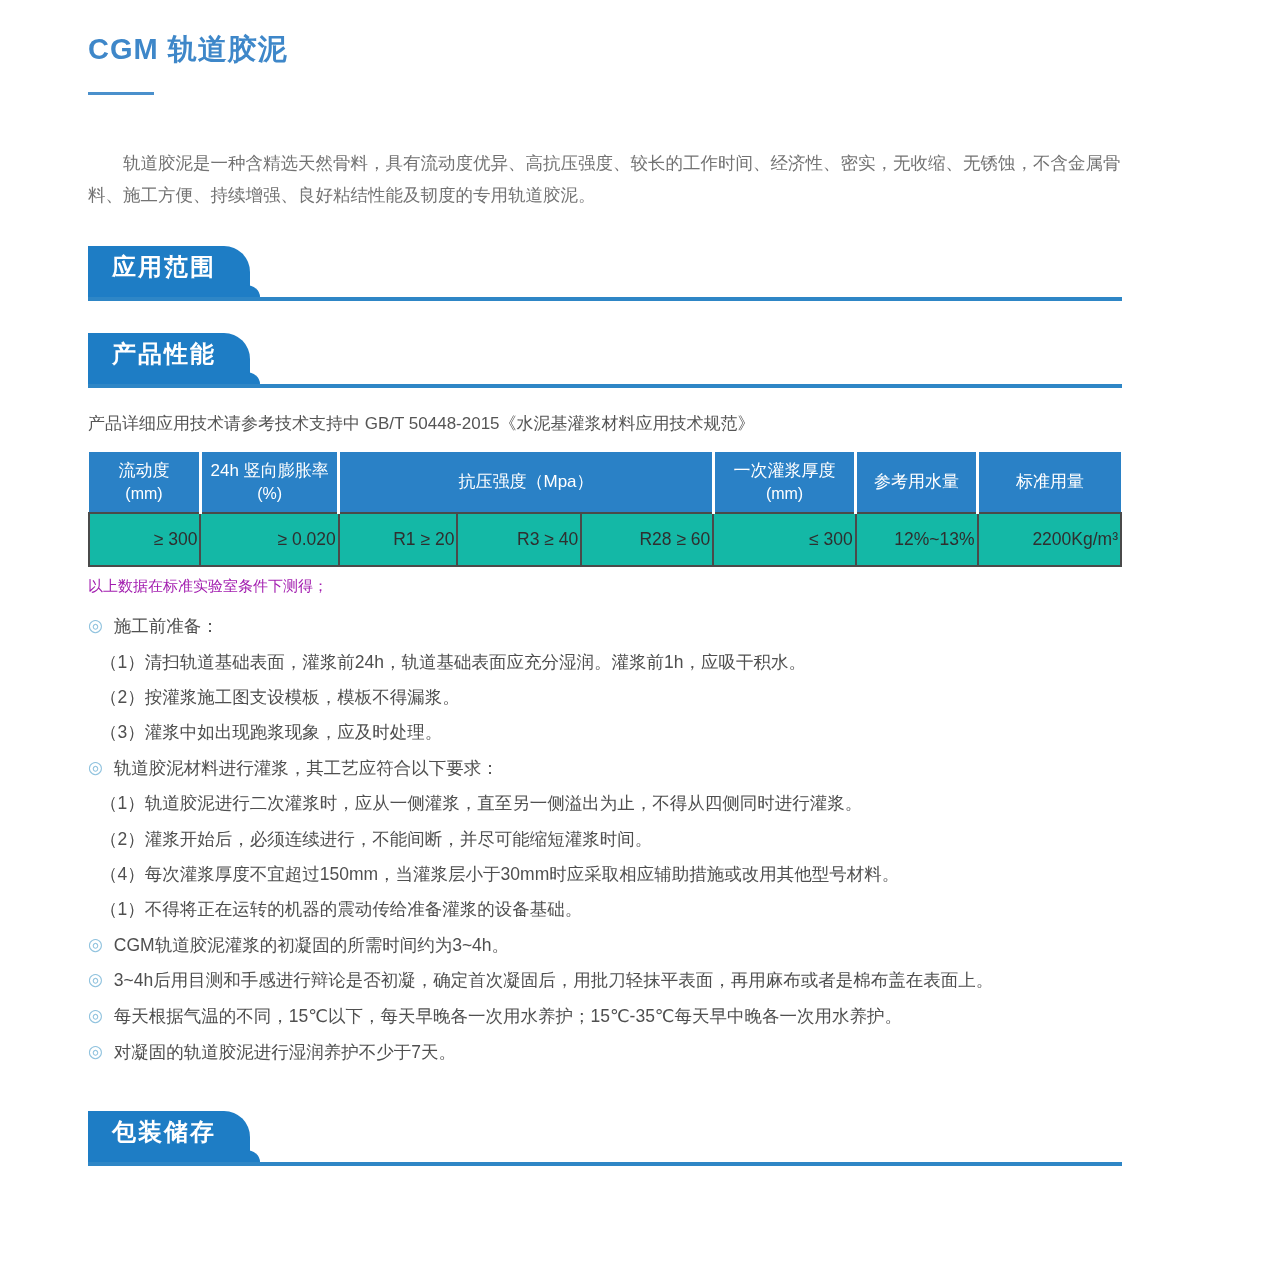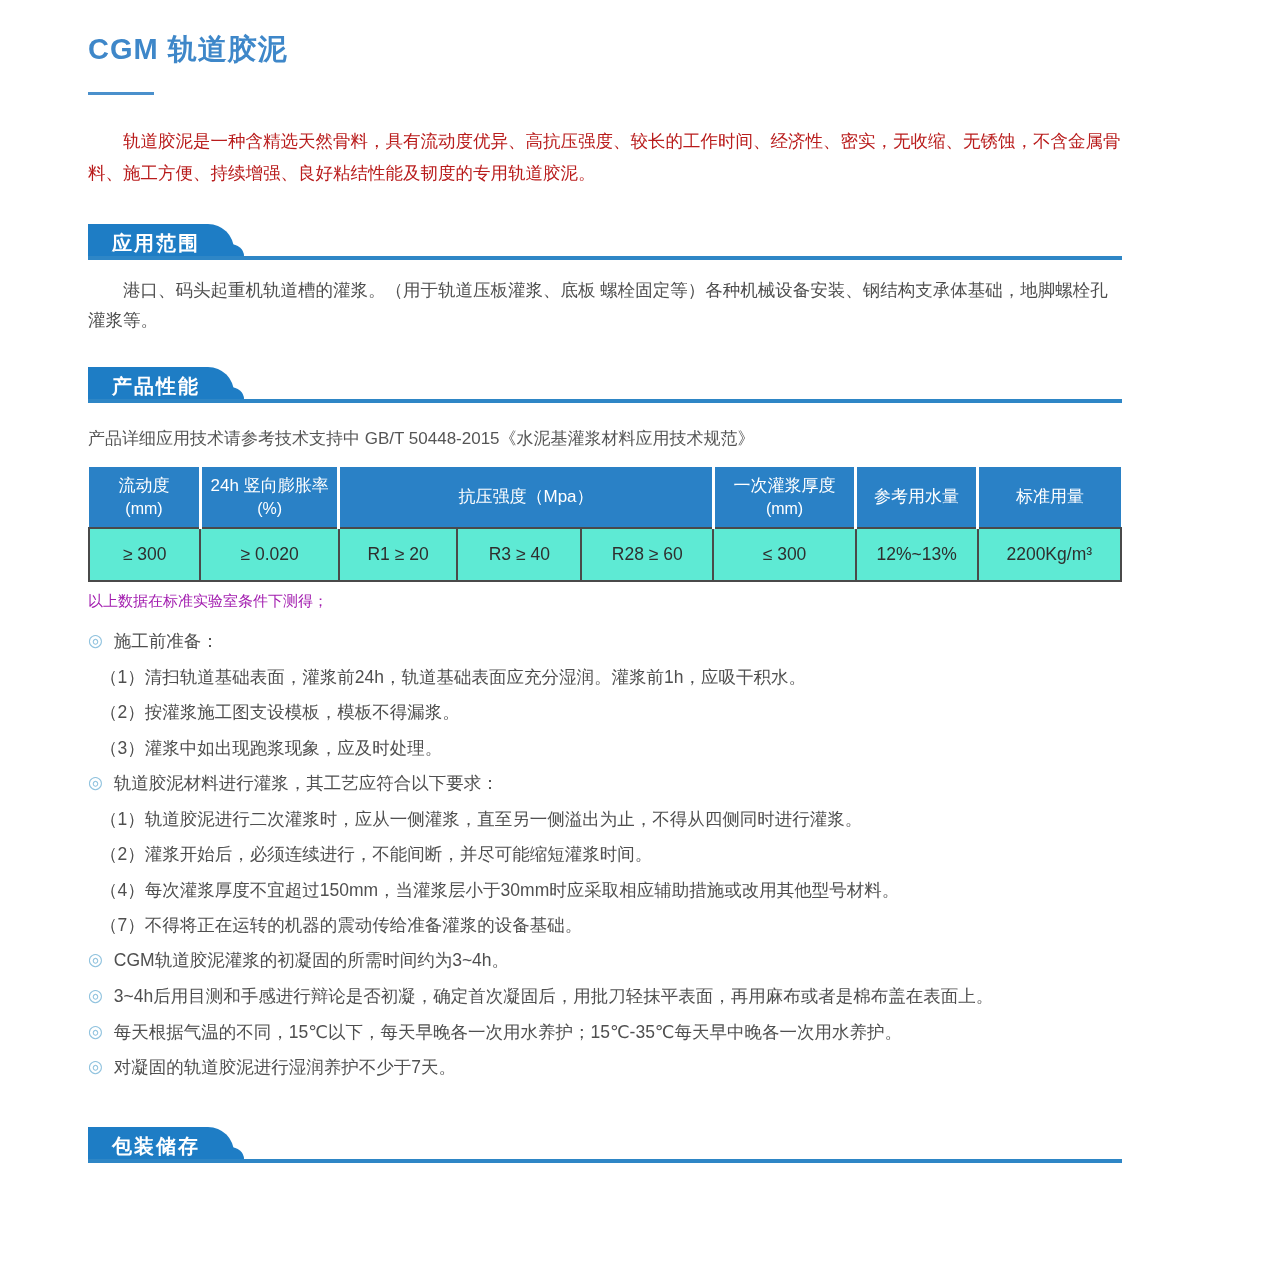--- a/index.html
+++ b/index.html
@@ -19,35 +19,35 @@
   .doc-title{
     font-size:29px;font-weight:700;color:#3e87c9;
     margin:14px 0 0 0;letter-spacing:1px;
   }
   .title-underline{
     width:66px;height:3px;background:#4a90cc;
     margin-top:22px;
   }
   
   .intro{
-    margin-top:30px;
+    margin-top:52px;
     font-size:17.5px;line-height:1.85;
-    text-indent:2em;color:#b91c1c;
+    text-indent:2em;color:#737373;
   }
   
   .section-head{
     border-bottom:4px solid #2e86c6;
     line-height:0;
   }
   .badge{
     display:inline-block;
     background:#1e7dc5;color:#ffffff;
-    font-size:20px;font-weight:700;letter-spacing:2px;
+    font-size:24px;font-weight:700;letter-spacing:2px;
     line-height:1;
-    padding:9px 34px 3px 24px;
+    padding:9px 34px 18px 24px;
     border-radius:0 26px 0 0;
     position:relative;
   }
   .badge::after{      
     content:"";position:absolute;right:-10px;bottom:0;
     width:14px;height:12px;background:#1e7dc5;
     border-radius:0 100% 0 0;
   }
   .s-app{margin-top:34px;}
   .s-perf{margin-top:32px;}
@@ -68,22 +68,22 @@
   }
   table.spec th{
     background:#2a81c6;color:#ffffff;
     font-weight:500;font-size:17px;line-height:1.4;
     padding:7px 2px;vertical-align:middle;
     border-left:3px solid #ffffff;
   }
   table.spec th:first-child{border-left:none;}
   table.spec td{
     border:2px solid #4a4a4a;
-    background:#5eead4;
-    text-align:center;vertical-align:middle;
+    background:#14b8a6;
+    text-align:right;vertical-align:middle;
     font-size:17.5px;color:#2f2f2f;
     padding:15px 2px;
   }
   .th-l2{display:block;font-size:16px;}
   .footnote{
     margin-top:10px;font-size:15px;color:#a21caf;
   }
   
   .plist{margin-top:18px;}
   .li{
@@ -103,21 +103,20 @@
 <div class="page">
 
   <h1 class="doc-title">CGM 轨道胶泥</h1>
   <div class="title-underline"></div>
 
   <p class="intro">轨道胶泥是一种含精选天然骨料，具有流动度优异、高抗压强度、较长的工作时间、经济性、密实，无收缩、无锈蚀，不含金属骨料、施工方便、持续增强、良好粘结性能及韧度的专用轨道胶泥。</p>
 
   <div class="section-head s-app">
     <span class="badge">应用范围</span>
   </div>
-  <p class="section-body app-body">港口、码头起重机轨道槽的灌浆。（用于轨道压板灌浆、底板 螺栓固定等）各种机械设备安装、钢结构支承体基础，地脚螺栓孔灌浆等。</p>
 
   <div class="section-head s-perf">
     <span class="badge">产品性能</span>
   </div>
   <p class="perf-note">产品详细应用技术请参考技术支持中 GB/T 50448-2015《水泥基灌浆材料应用技术规范》</p>
 
   <table class="spec">
     <colgroup>
       <col style="width:10.8%">
         <col style="width:13.4%">
@@ -189,21 +188,21 @@
     <div class="li num">
       <span class="txt">（1）轨道胶泥进行二次灌浆时，应从一侧灌浆，直至另一侧溢出为止，不得从四侧同时进行灌浆。</span>
     </div>
     <div class="li num">
       <span class="txt">（2）灌浆开始后，必须连续进行，不能间断，并尽可能缩短灌浆时间。</span>
     </div>
     <div class="li num">
       <span class="txt">（4）每次灌浆厚度不宜超过150mm，当灌浆层小于30mm时应采取相应辅助措施或改用其他型号材料。</span>
     </div>
     <div class="li num">
-      <span class="txt">（7）不得将正在运转的机器的震动传给准备灌浆的设备基础。</span>
+      <span class="txt">（1）不得将正在运转的机器的震动传给准备灌浆的设备基础。</span>
     </div>
     <div class="li">
       <span class="ring">◎</span>
       <span class="txt">CGM轨道胶泥灌浆的初凝固的所需时间约为3~4h。</span>
     </div>
     <div class="li">
       <span class="ring">◎</span>
       <span class="txt">3~4h后用目测和手感进行辩论是否初凝，确定首次凝固后，用批刀轻抹平表面，再用麻布或者是棉布盖在表面上。</span>
     </div>
     <div class="li">

